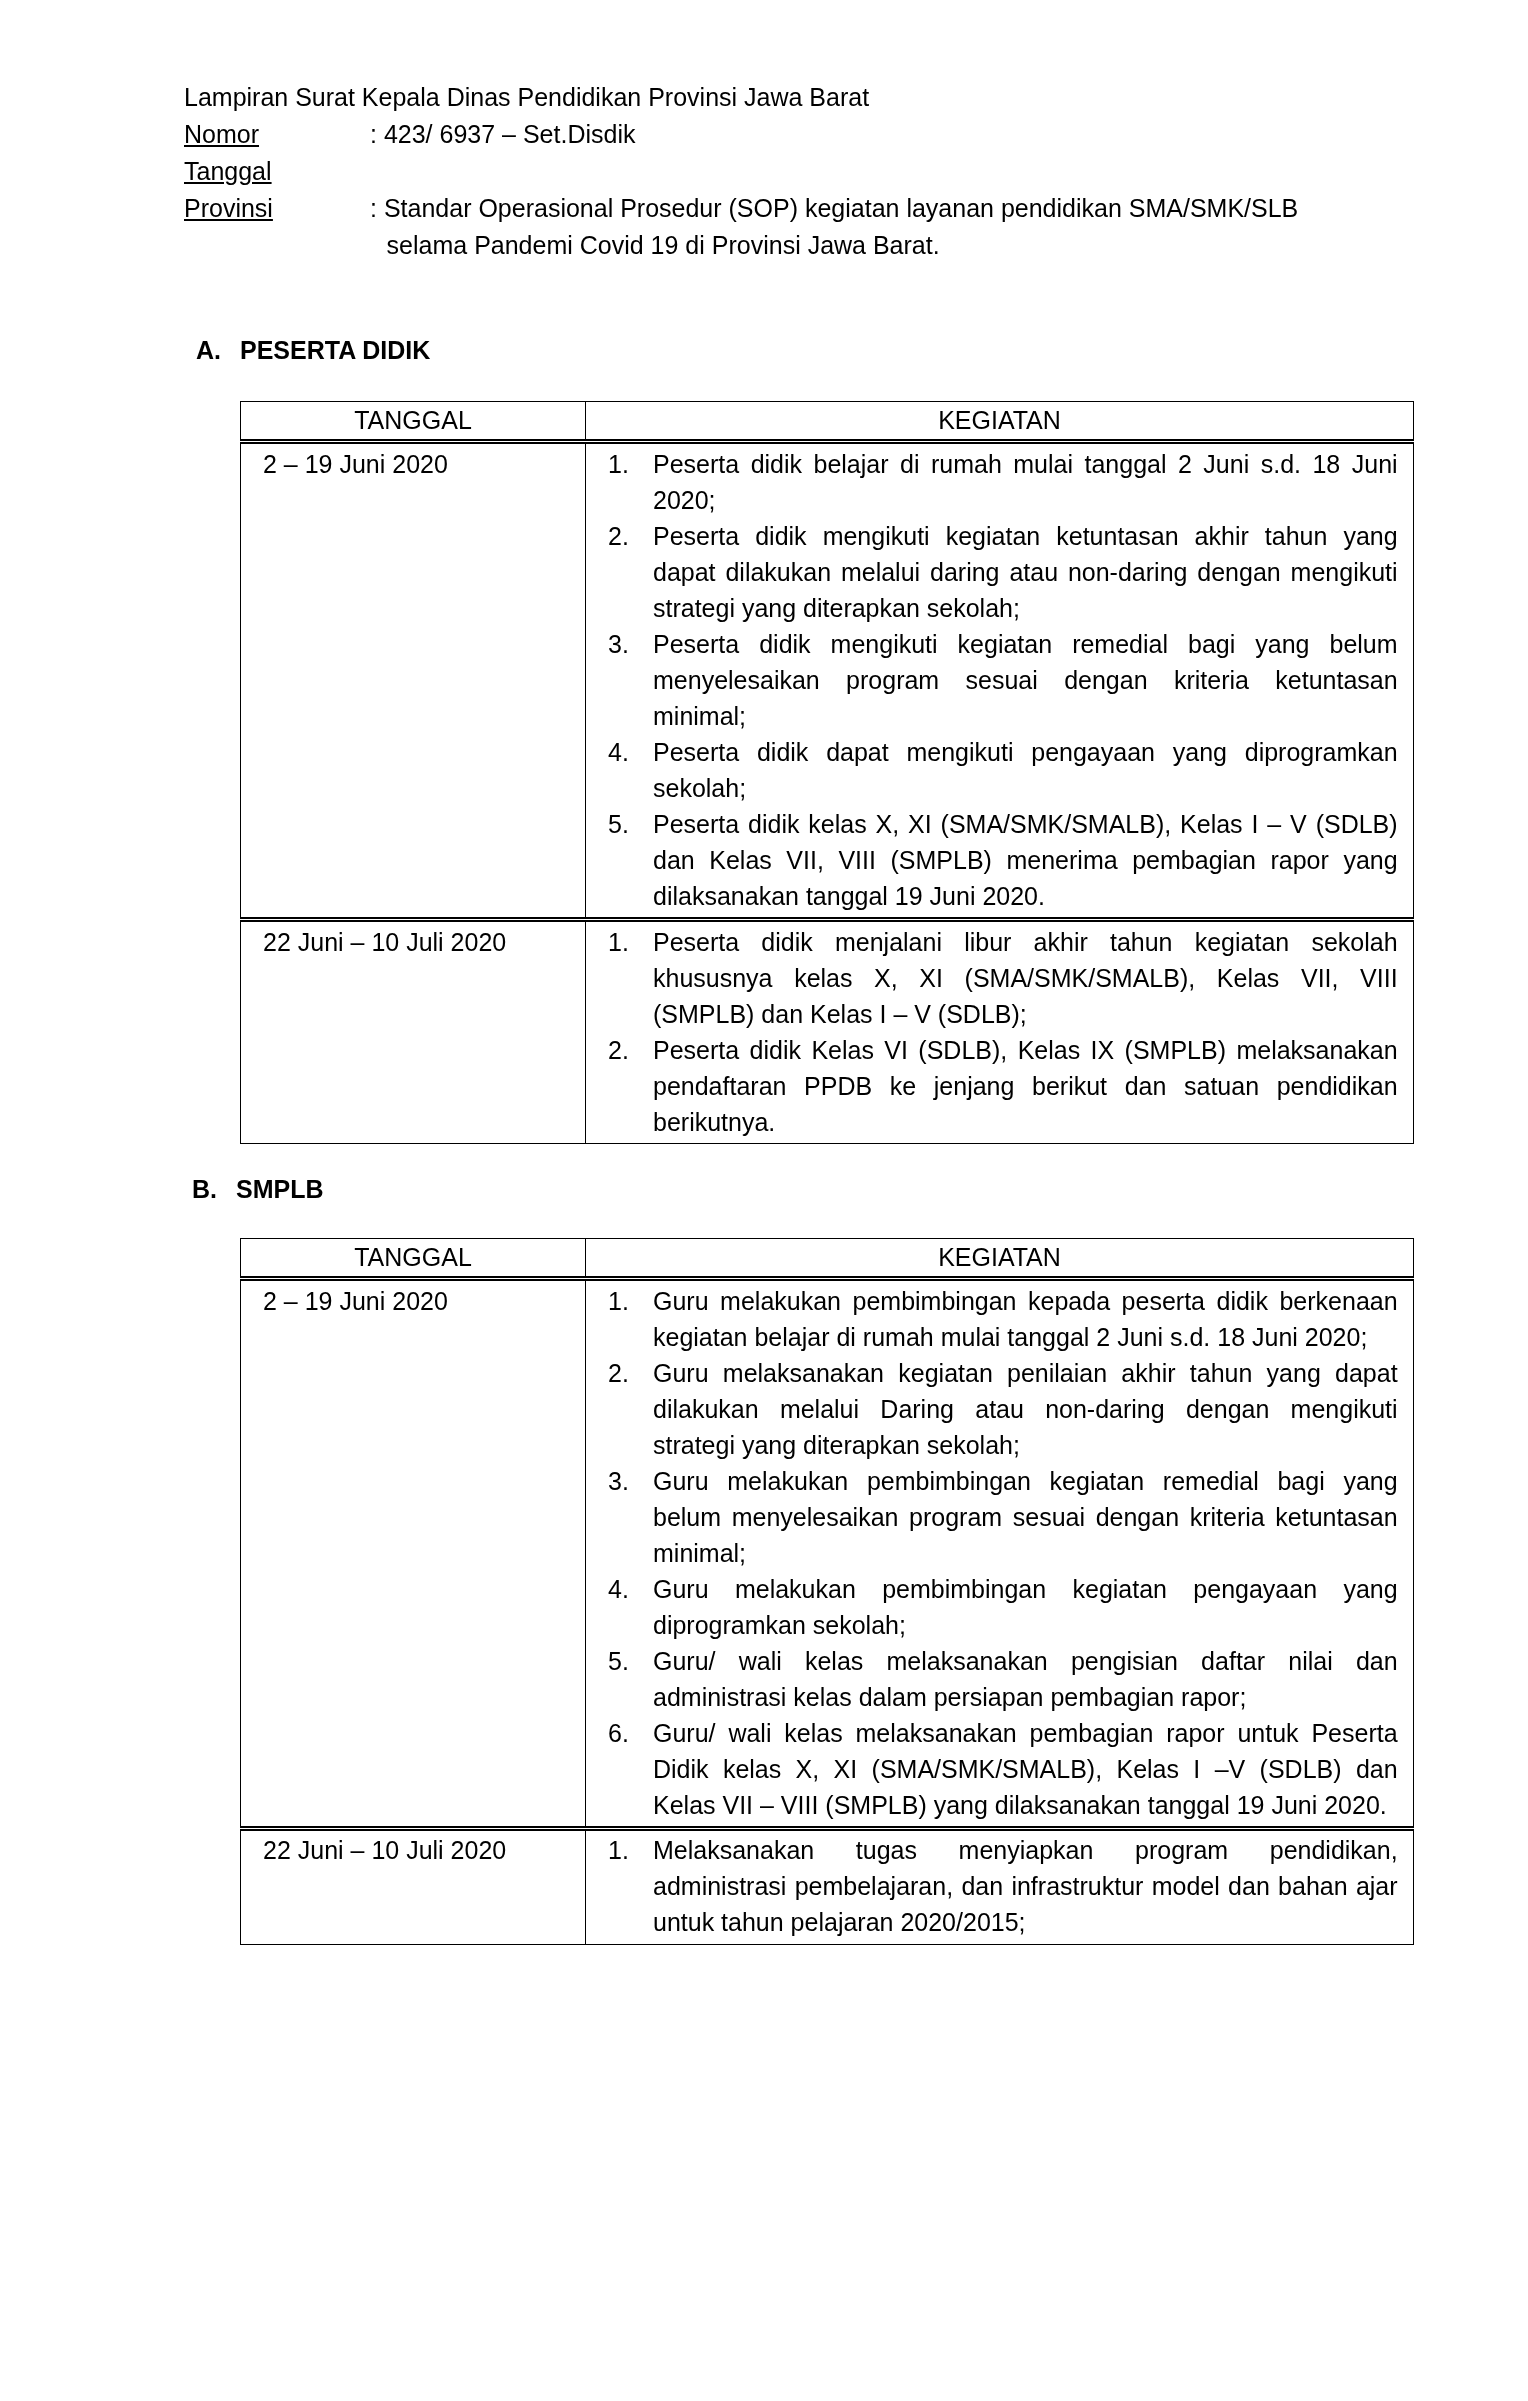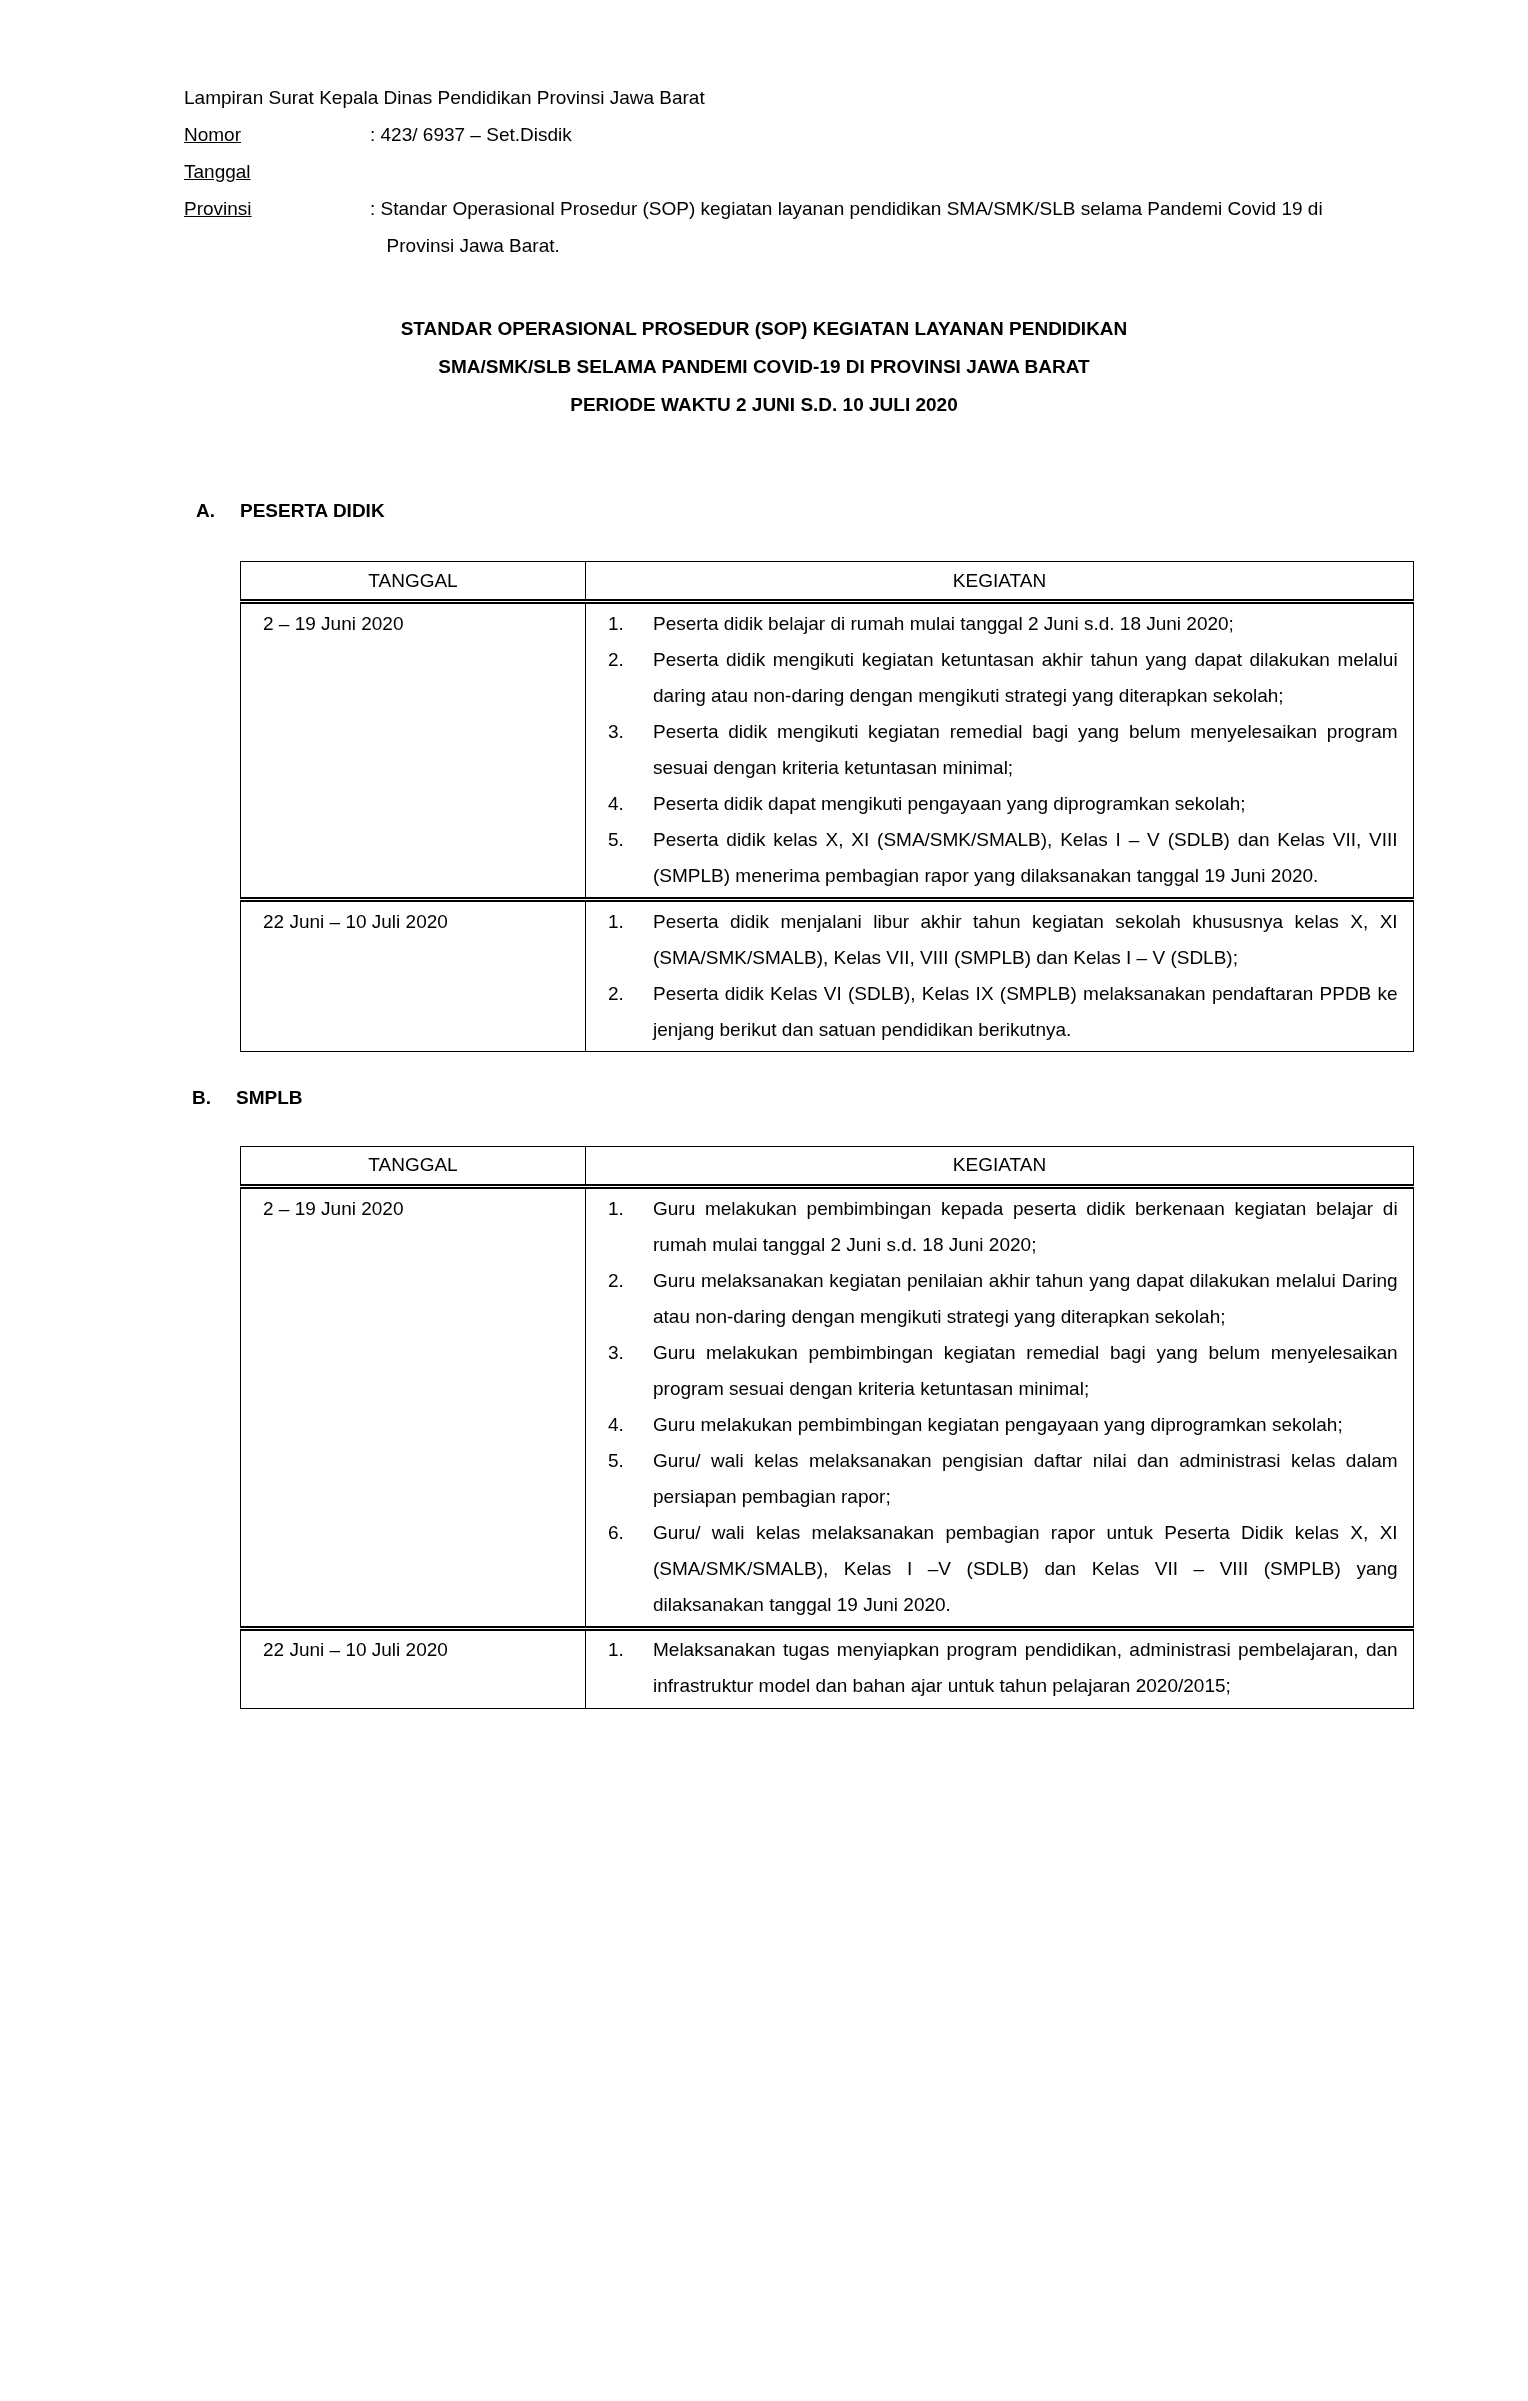--- a/index.html
+++ b/index.html
@@ -3,21 +3,21 @@
 <meta charset="utf-8">
 <style>
   html, body { margin: 0; padding: 0; background: #ffffff; }
   .page {
     position: relative;
     width: 1528px;
     height: 2401px;
     background: #ffffff;
     color: #000000;
     font-family: "Liberation Sans", "DejaVu Sans", sans-serif;
-    font-size: 19px;
+    font-size: 25px;
     overflow: hidden;
     box-sizing: border-box;
   }
 
   
   .letterhead {
     margin: 79px 0 0 184px;
     width: 1164px;
     line-height: 37px;
   }
@@ -95,25 +95,20 @@
     </div>
     <div class="kv">
       <span class="kv-label">Tanggal</span>
     </div>
     <div class="kv">
       <span class="kv-label">Provinsi</span>
       <span class="kv-value">: Standar Operasional Prosedur (SOP) kegiatan layanan pendidikan SMA/SMK/SLB selama Pandemi Covid 19 di Provinsi Jawa Barat.</span>
     </div>
   </div>
 
-  <div class="doc-title">
-    <div>STANDAR OPERASIONAL PROSEDUR (SOP) KEGIATAN LAYANAN PENDIDIKAN</div>
-    <div>SMA/SMK/SLB SELAMA PANDEMI COVID-19 DI PROVINSI JAWA BARAT</div>
-    <div>PERIODE WAKTU 2 JUNI S.D. 10 JULI 2020</div>
-  </div>
 
   <div class="section-heading heading-a">
     <span class="letter">A.</span><span>PESERTA DIDIK</span>
   </div>
 
   <table class="sched tbl-a">
     <colgroup>
         <col class="c1">
         <col class="c2">
       </colgroup>

